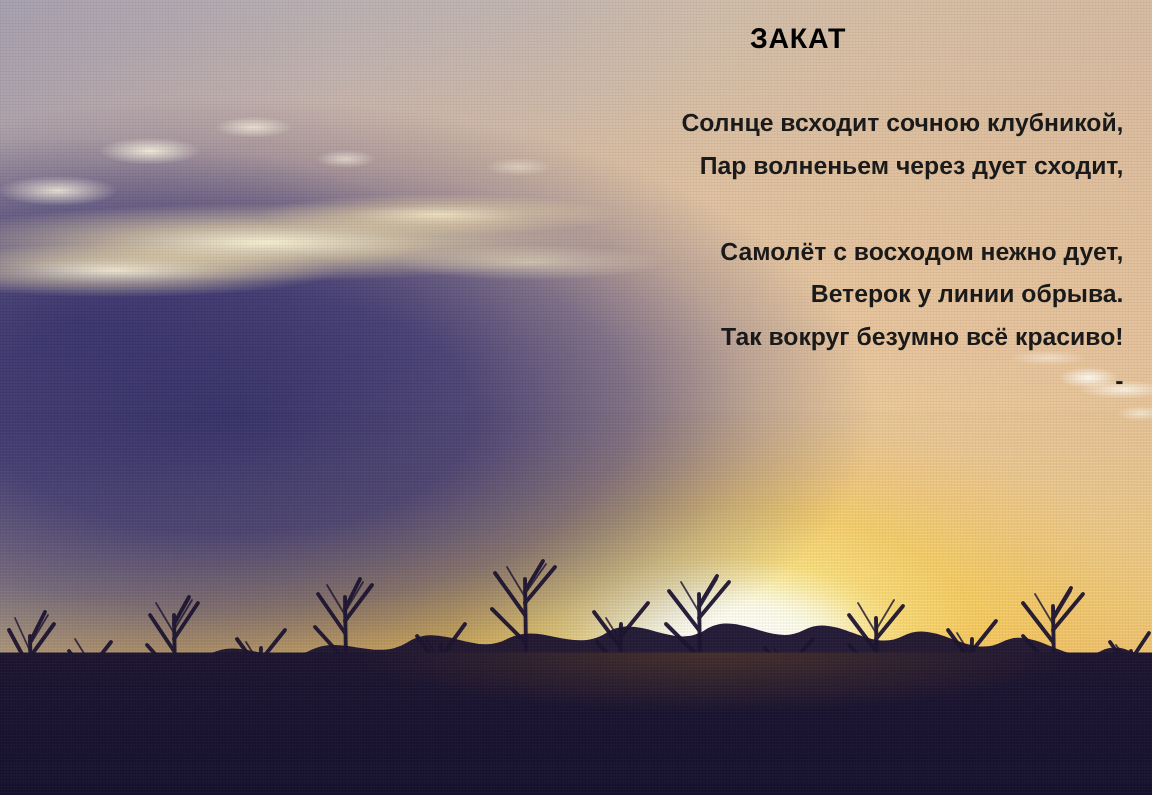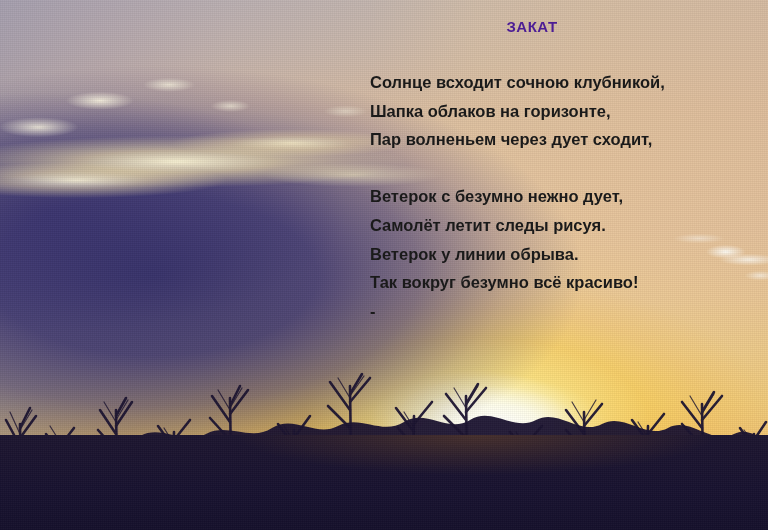--- a/index.html
+++ b/index.html
@@ -167,37 +167,38 @@
     pointer-events: none;
   }
 
   
   #poem-title {
     position: absolute;
     left: 373px;
     top: 15px;
     width: 318px;
     text-align: center;
-    font-size: 15px;
+    font-size: 19px;
     font-weight: bold;
-    color: #4c1d95;
+    color: #000000;
     letter-spacing: 0.5px;
     line-height: 24px;
     white-space: nowrap;
   }
 
   #poem-body {
     position: absolute;
-    left: 370px;
+    left: 357px;
     top: 68px;
     width: 392px;
     font-size: 16.5px;
     font-weight: bold;
     color: #1a1a1a;
     line-height: 28.6px;
+    text-align: right;
   }
   .poem-line { white-space: nowrap; }
   .poem-line.blank { height: 28.6px; }
   .poem-line.dash { letter-spacing: 0; }
 </style>
 </head>
 <body>
 
 <div id="stage">
 
@@ -328,23 +329,21 @@
   </div>
 
   <div id="ground"></div>
   <div id="ground-sheen"></div>
   <div class="layer" id="grain"></div>
 
   <div id="poem-title">ЗАКАТ</div>
 
   <div id="poem-body">
     <div class="poem-line">Солнце всходит сочною клубникой,</div>
-    <div class="poem-line">Шапка облаков на горизонте,</div>
     <div class="poem-line">Пар волненьем через дует сходит,</div>
     <div class="poem-line blank"></div>
-    <div class="poem-line">Ветерок с безумно нежно дует,</div>
-    <div class="poem-line">Самолёт летит следы рисуя.</div>
+    <div class="poem-line">Самолёт с восходом нежно дует,</div>
     <div class="poem-line">Ветерок у линии обрыва.</div>
     <div class="poem-line">Так вокруг безумно всё красиво!</div>
     <div class="poem-line dash">-</div>
   </div>
 
 </div>
 
 </body></html>

